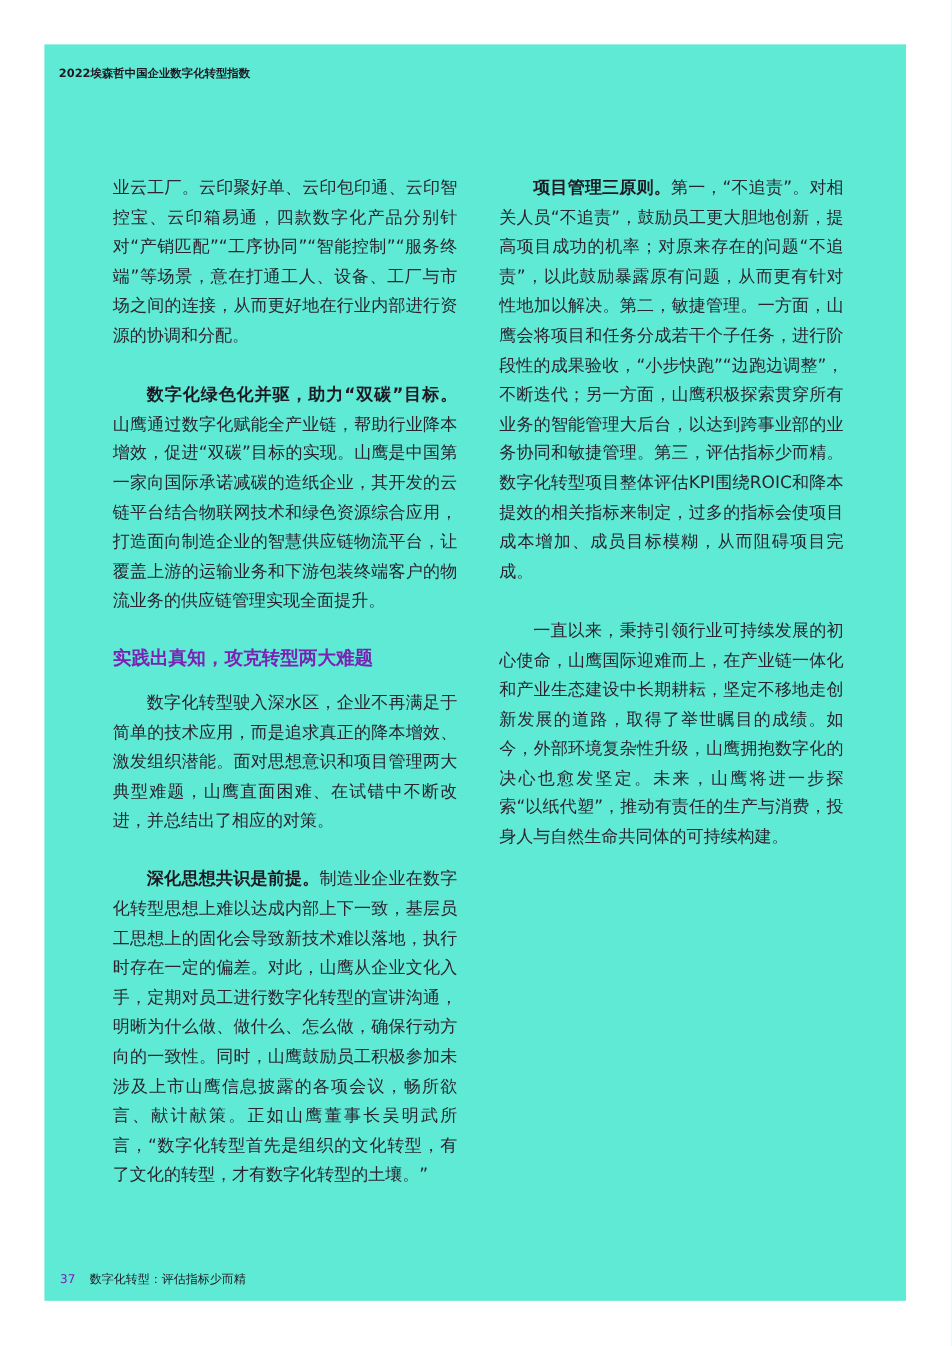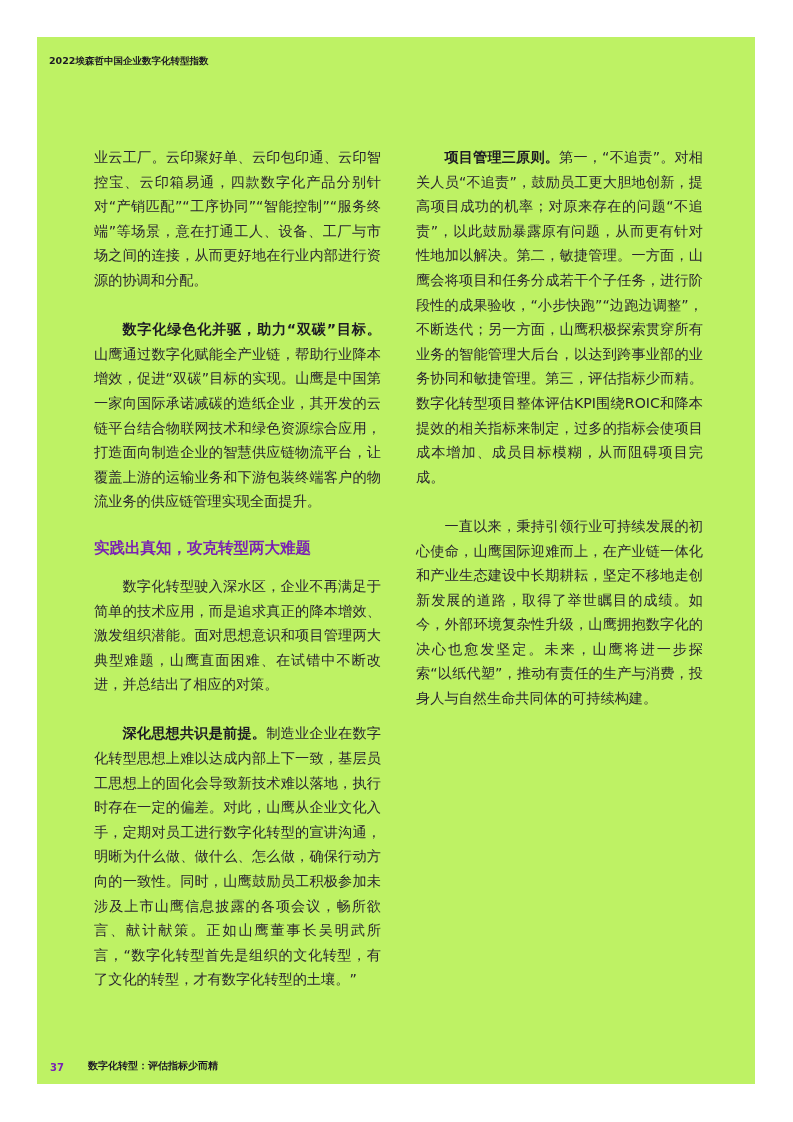--- a/index.html
+++ b/index.html
@@ -1,28 +1,28 @@
 <!DOCTYPE html>
 <html><head>
 <meta charset="utf-8">
 <style>
   html, body { margin: 0; padding: 0; background: #ffffff; }
   body { width: 793px; height: 1122px; position: relative; overflow: hidden;
          font-family: "DejaVu Sans", "Liberation Sans", sans-serif; color: #2a2530; }
-  .panel { position: absolute; left: 37px; top: 37px; width: 718px; height: 1047px; background: #bef264; }
+  .panel { position: absolute; left: 37px; top: 37px; width: 718px; height: 1047px; background: #5eead4; }
   .running-header { position: absolute; left: 12px; top: 18px; font-size: 9.5px; font-weight: bold; color: #1d1a24; letter-spacing: 0; }
   .col { position: absolute; top: 108px; width: 287px; font-size: 14.2px; line-height: 24.6px; text-align: justify; }
   .col-left { left: 57px; }
   .col-right { left: 379px; }
   .col p { margin: 0; }
   .indent { text-indent: 2em; }
   .gap { margin-top: 24.6px !important; }
   .b { font-weight: bold; color: #1d1a24; }
   .section-heading { color: #7a22b4; font-weight: bold; font-size: 15.5px; line-height: 24px; margin: 22px 0 14px 0 !important; }
-  .footer { position: absolute; left: 13px; top: 1022px; font-size: 10px; font-weight: bold; display: flex; gap: 24px; align-items: flex-end; }
+  .footer { position: absolute; left: 13px; top: 1022px; font-size: 10px; font-weight: normal; display: flex; gap: 12px; align-items: center; }
   .page-num { color: #7a22b4; }
   .footer-title { color: #1d1a24; }
 </style>
 </head>
 <body>
 
 <div class="panel">
   <div class="running-header">2022埃森哲中国企业数字化转型指数</div>
 
   <div class="col col-left">

